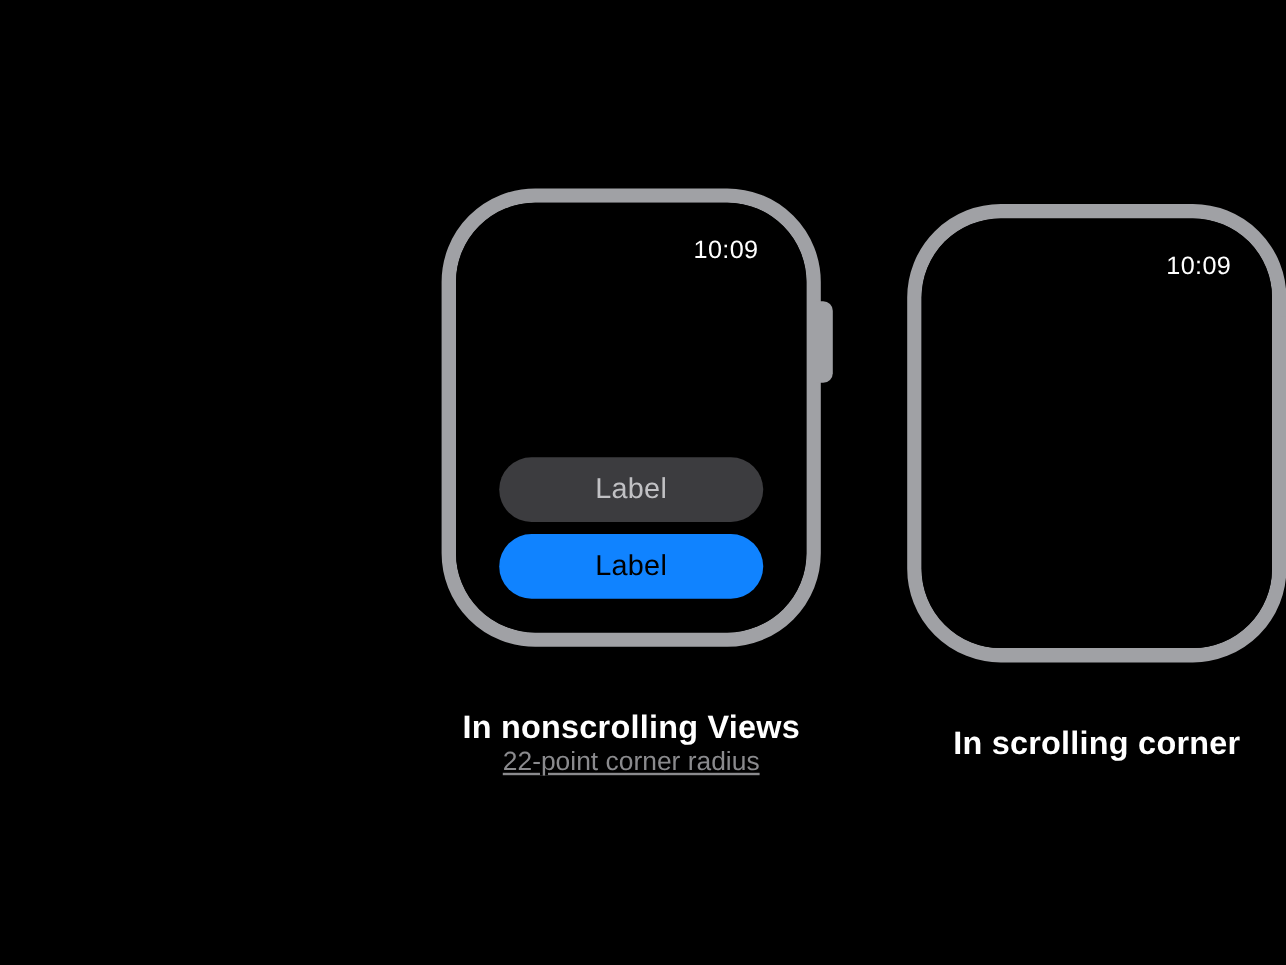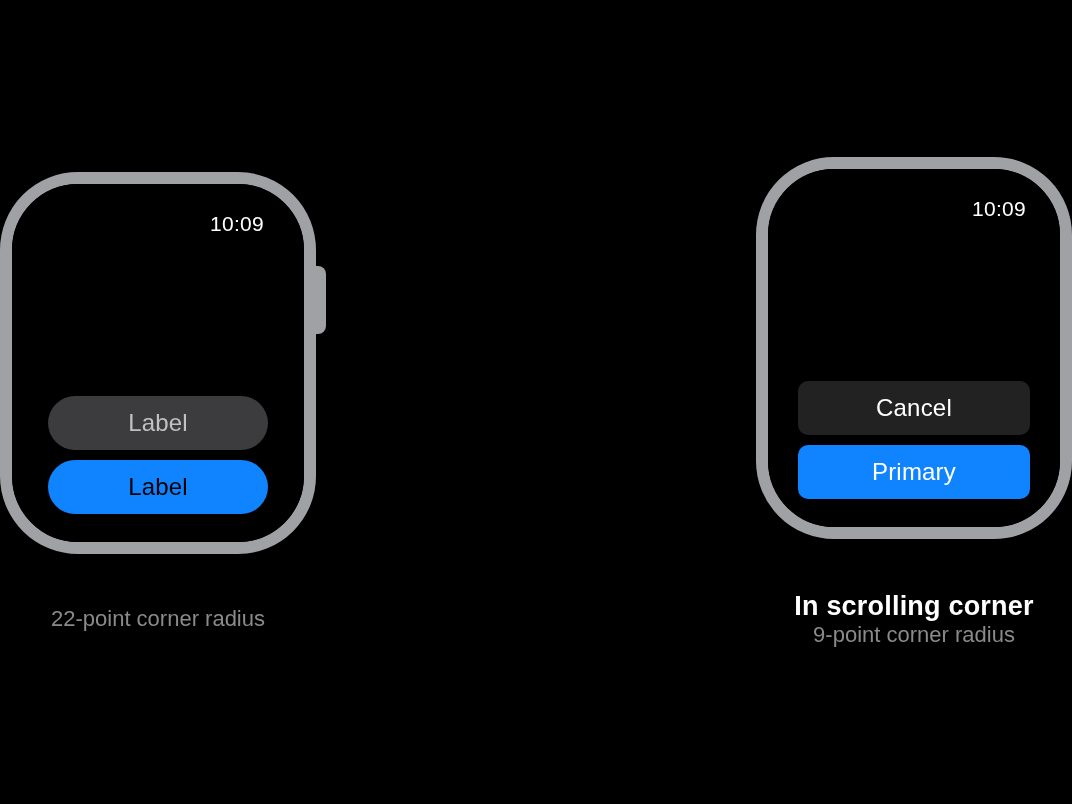--- a/index.html
+++ b/index.html
@@ -7,21 +7,21 @@
     width: 1072px;
     height: 804px;
     background: #000000;
     font-family: -apple-system, BlinkMacSystemFont, "Helvetica Neue", Arial, sans-serif;
     overflow: hidden;
   }
   .wrap {
     width: 100%;
     height: 100%;
     display: flex;
-    justify-content: space-between;
+    justify-content: flex-end;
     align-items: center;
     gap: 72px;
   }
   .col {
     display: flex;
     flex-direction: column;
     align-items: center;
   }
   .watch {
     position: relative;
@@ -108,20 +108,21 @@
     font-size: 27px;
     font-weight: 600;
     letter-spacing: 0.2px;
     text-align: center;
   }
   .caption-sub {
     color: #8a8a8d;
     font-size: 22px;
     font-weight: 400;
     text-align: center;
+    text-decoration: underline;
   }
   
   .left-screen { padding-left: 36px; padding-right: 36px; }
   
   .right-screen { padding-left: 30px; padding-right: 30px; }
 </style>
 </head>
 <body>
 
 <div class="wrap">
@@ -135,36 +136,28 @@
         <div class="btn-area">
           <div class="btn pill secondary nonscroll">
             <span>Label</span>
           </div>
           <div class="btn pill primary nonscroll">
             <span>Label</span>
           </div>
         </div>
       </div>
     </div>
+    <div class="caption-title">In nonscrolling Views</div>
     <div class="caption-sub">22-point corner radius</div>
   </div>
 
   <div class="col">
     <div class="watch">
       <div class="watch-bezel"></div>
       <div class="watch-crown"></div>
       <div class="watch-screen right-screen">
         <div class="status">10:09</div>
-        <div class="btn-area">
-          <div class="btn rounded9 secondary scroll">
-            <span>Cancel</span>
-          </div>
-          <div class="btn rounded9 primary scroll">
-            <span>Primary</span>
-          </div>
-        </div>
       </div>
     </div>
     <div class="caption-title">In scrolling corner</div>
-    <div class="caption-sub">9-point corner radius</div>
   </div>
 
 </div>
 
 </body></html>

